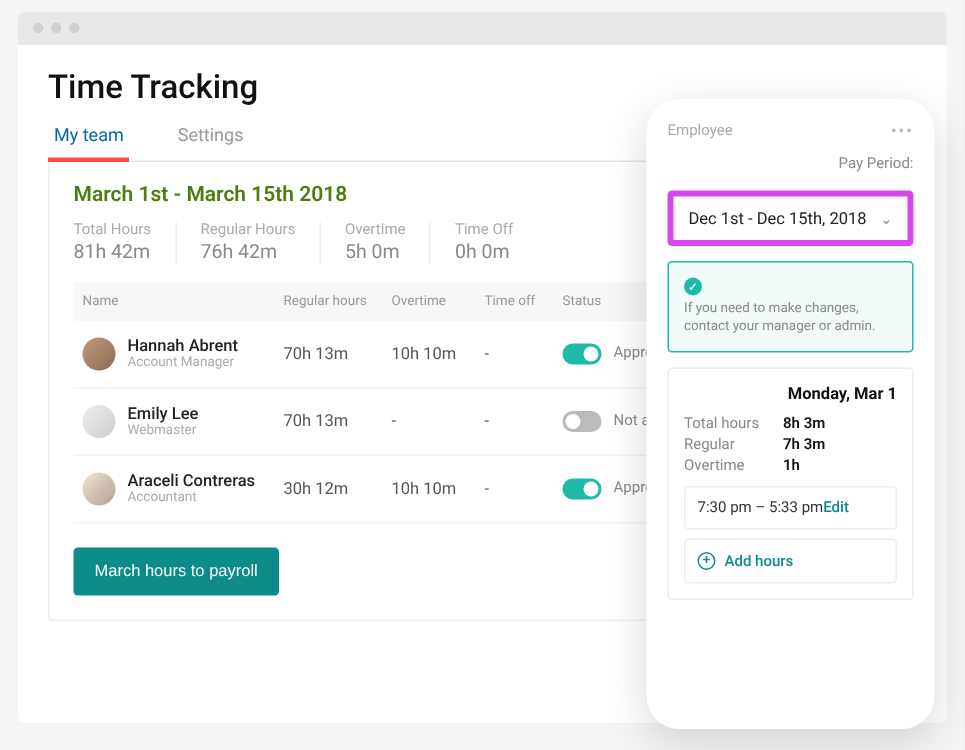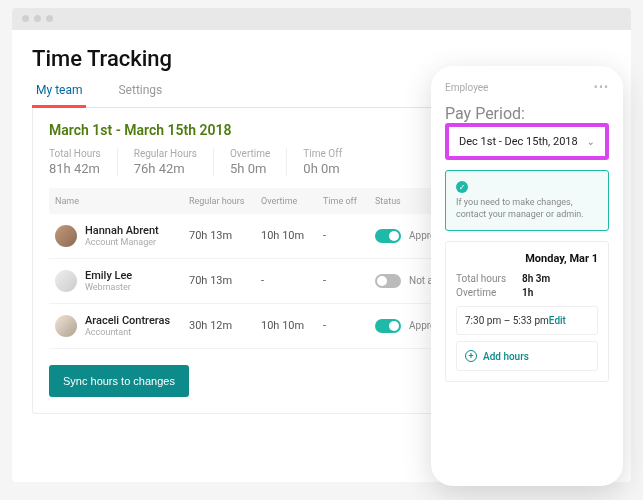--- a/index.html
+++ b/index.html
@@ -73,21 +73,21 @@
     height: 420px;
     background: #fff;
     border-radius: 22px;
     box-shadow: 0 8px 30px rgba(0,0,0,0.15);
     padding: 14px 14px;
     overflow: hidden;
   }
   .phone-header { display: flex; justify-content: space-between; align-items: center; margin-bottom: 10px; }
   .phone-header-title { font-size: 10px; color: #aaa; }
   .kebab { color: #bbb; letter-spacing: 1px; font-size: 12px; }
-  .pp-label { font-size: 16px; color: #888; margin-bottom: 0; }
+  .pp-label { font-size: 10px; color: #888; margin-bottom: 12px; text-align: right; }
   .pp-select { border: 4px solid #d946ef; border-radius: 3px; padding: 8px 10px; font-size: 11px; color: #222; display: flex; justify-content: space-between; align-items: center; margin-bottom: 10px; cursor: pointer; }
   .chev { font-size: 10px; color: #888; }
   .approved-box { border: 1px solid #1fb9a8; background: #f3fbfa; border-radius: 3px; padding: 10px; margin-bottom: 10px; }
   .approved-head { display: flex; align-items: center; gap: 6px; margin-bottom: 4px; }
   .check-icon { width: 12px; height: 12px; border-radius: 50%; background: #1fb9a8; color: #fff; font-size: 8px; display: flex; align-items: center; justify-content: center; flex-shrink:0; }
   .approved-title { font-size: 9px; font-weight: 600; color: #222; }
   .approved-sub { font-size: 9px; color: #888; line-height: 1.3; }
   .day-card { border: 1px solid #ececec; border-radius: 3px; padding: 10px; }
   .day-title { font-size: 11px; font-weight: 700; color: #111; margin-bottom: 8px; text-align: right; }
   .day-stats { font-size: 10px; color: #888; margin-bottom: 8px; }
@@ -193,21 +193,21 @@
         <div class="col-reg">30h 12m</div>
         <div class="col-ot">10h 10m</div>
         <div class="col-to">-</div>
         <div class="col-status status-cell">
           <div class="toggle on"></div>
           <span class="status-text">Approved</span>
         </div>
       </div>
     </div>
 
-    <button class="sync-btn">Sync hours to changes</button>
+    <button class="sync-btn">March hours to payroll</button>
   </div>
 </div>
 
 <div class="phone">
   <div class="phone-header">
     <span class="phone-header-title">Employee</span>
     <span class="kebab">•••</span>
   </div>
 
   <div class="pp-label">Pay Period:</div>
@@ -222,20 +222,24 @@
     </div>
     <div class="approved-sub">If you need to make changes, contact your manager or admin.</div>
   </div>
 
   <div class="day-card">
     <div class="day-title">Monday, Mar 1</div>
     <div class="day-stats">
       <div>
           <span class="ds-label">Total hours</span>
           <span class="ds-val">8h 3m</span>
+        </div>
+      <div>
+          <span class="ds-label">Regular</span>
+          <span class="ds-val">7h 3m</span>
         </div>
       <div>
           <span class="ds-label">Overtime</span>
           <span class="ds-val">1h</span>
         </div>
     </div>
     <div class="shift-row">
       <span class="shift-times">
         <span>7:30 pm</span>
         <span>–</span>

